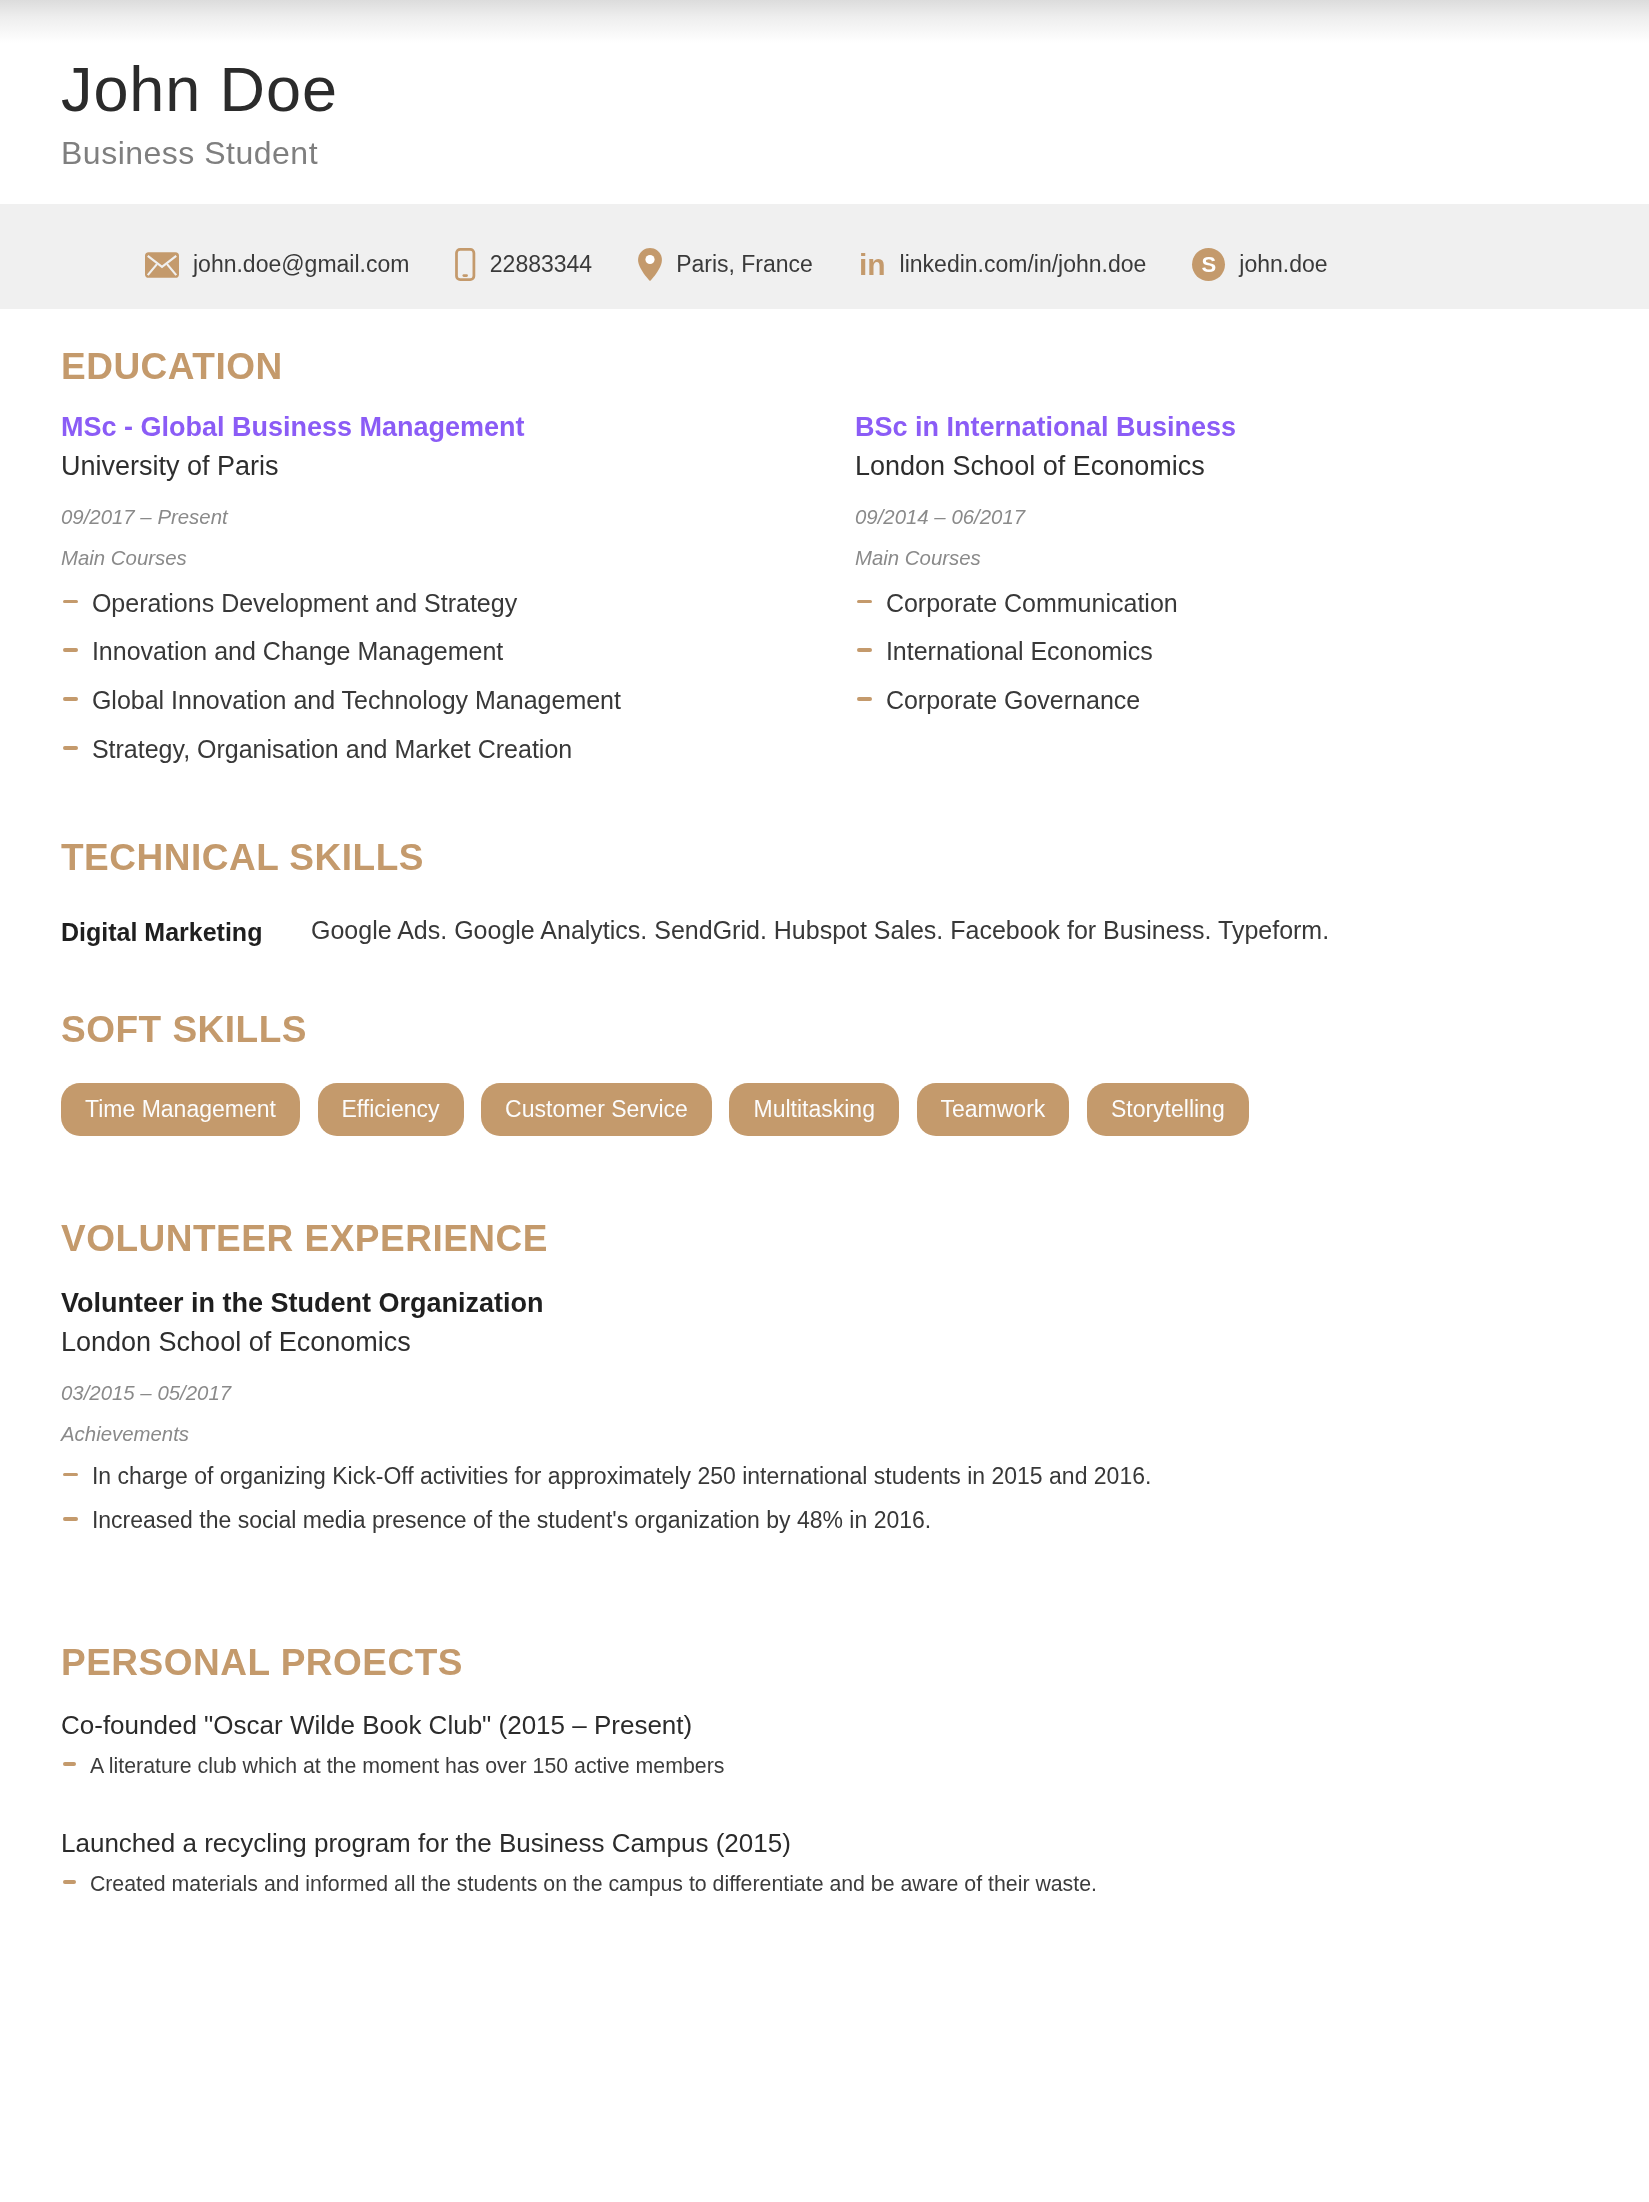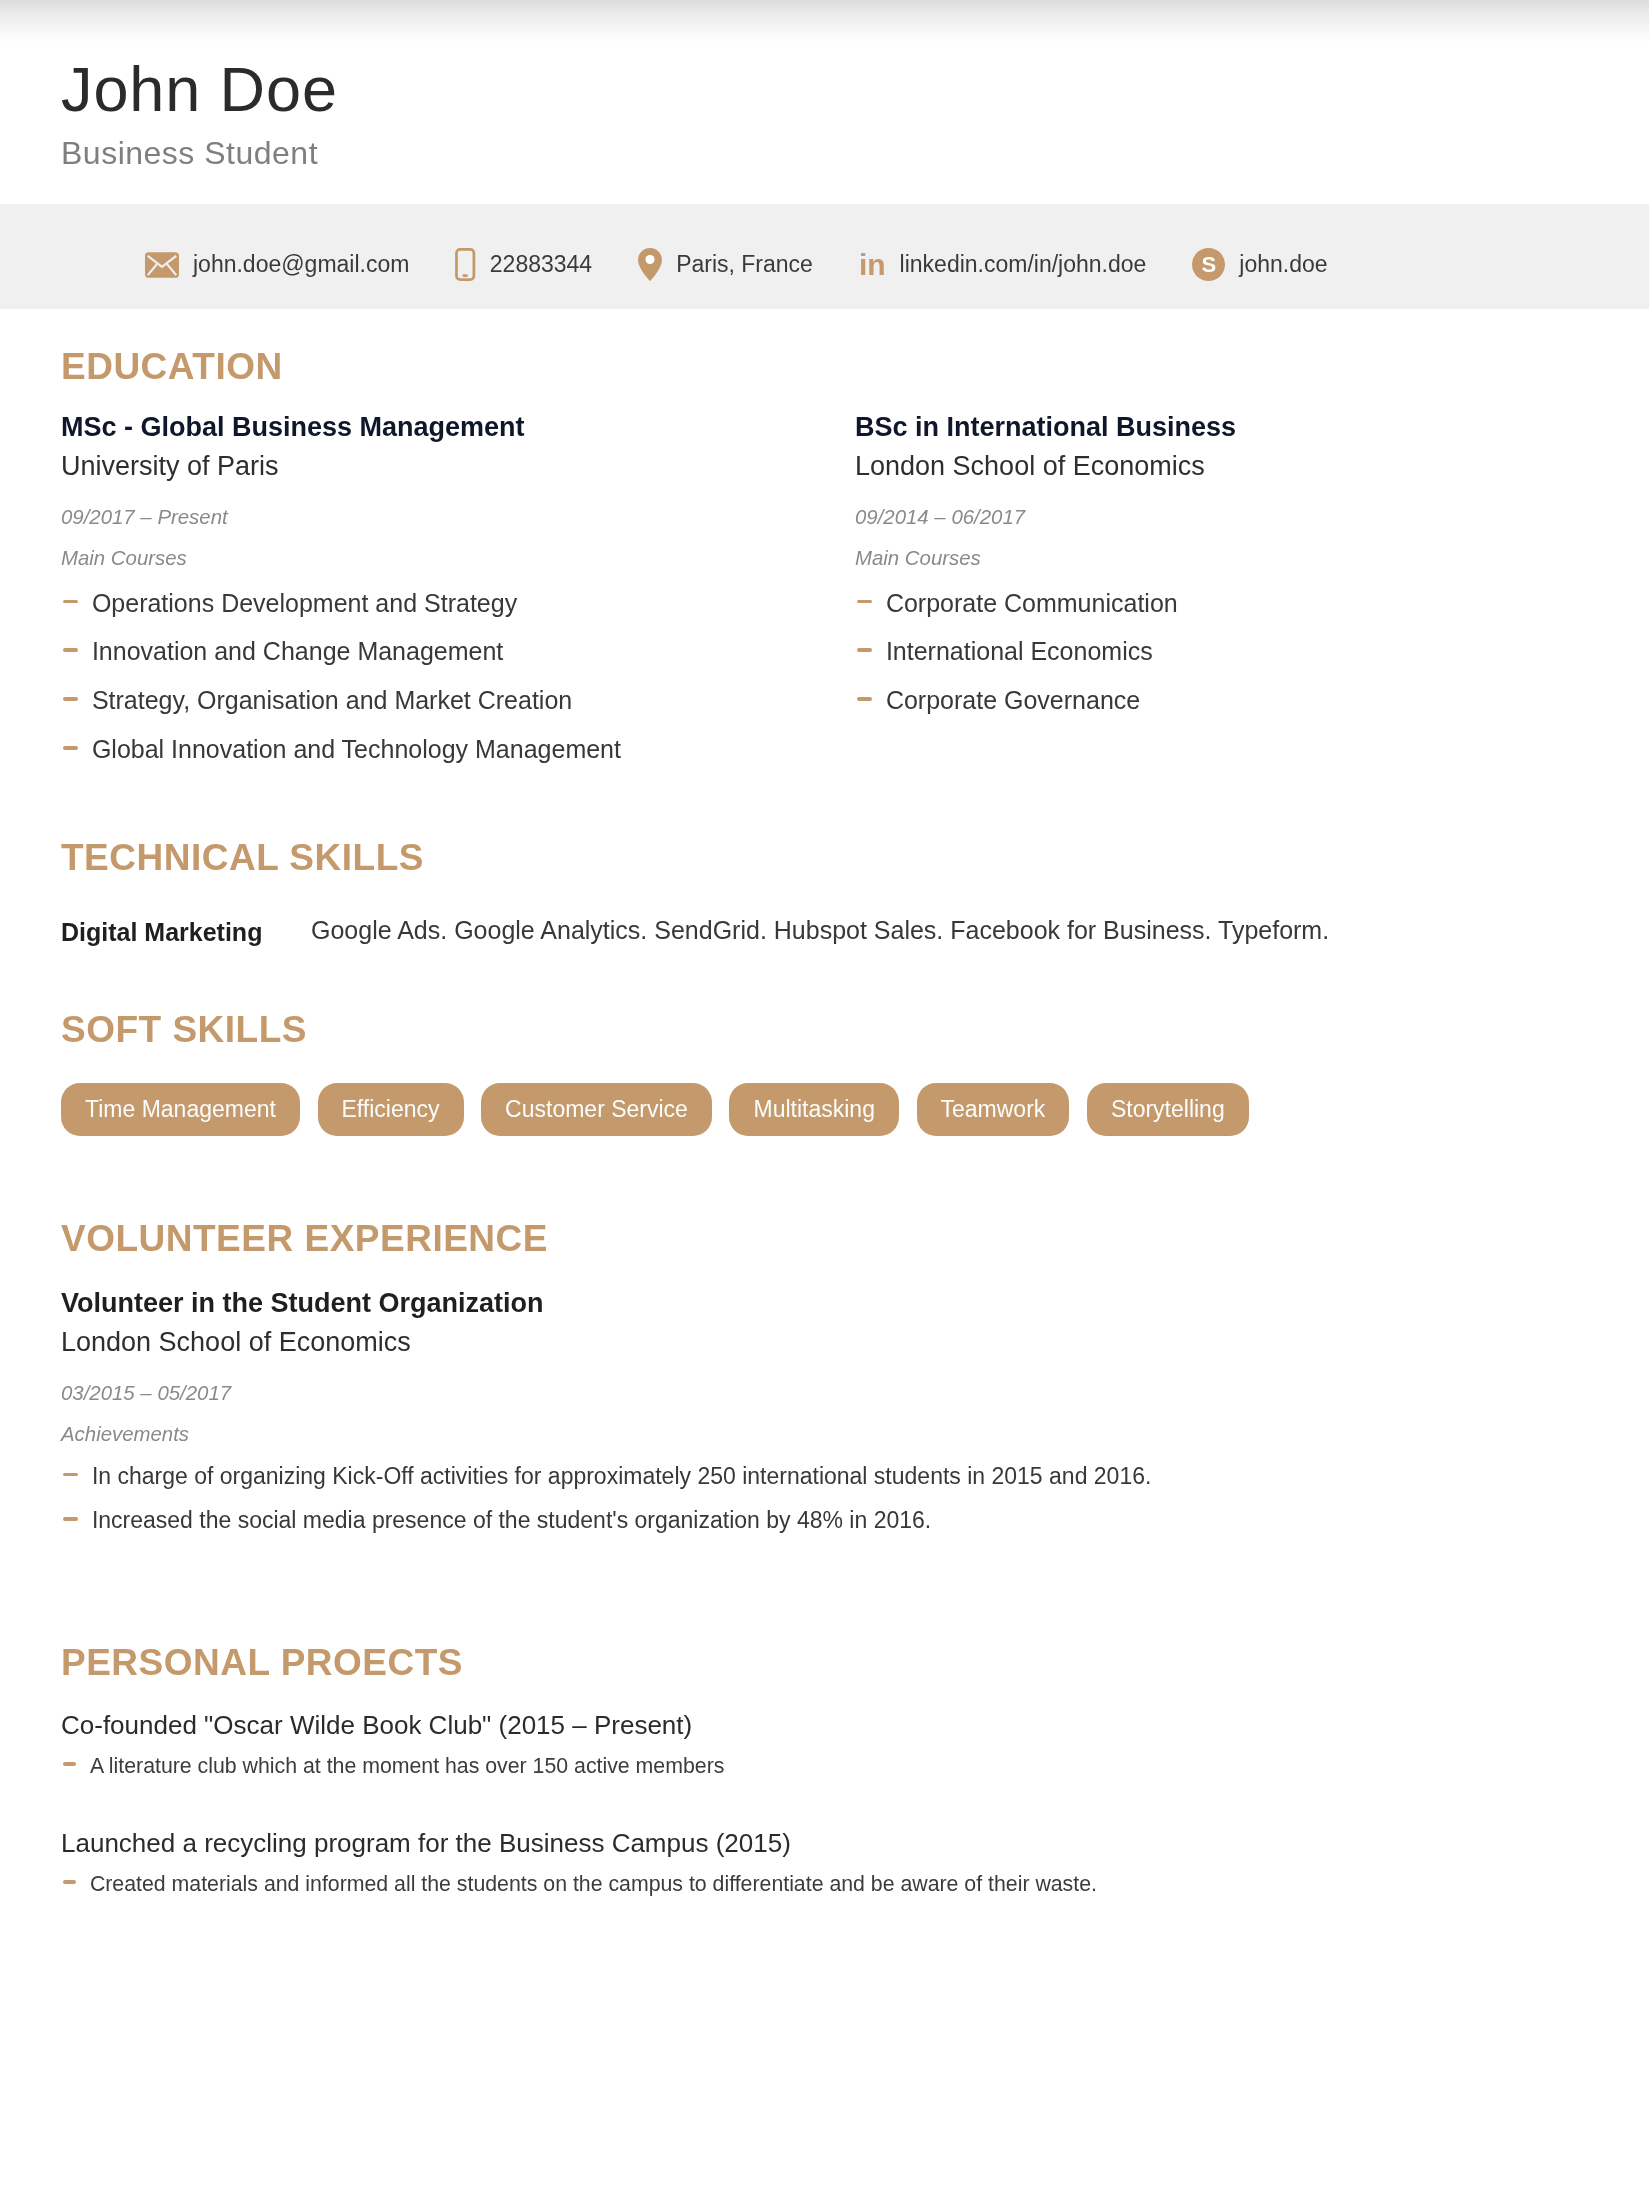--- a/index.html
+++ b/index.html
@@ -79,21 +79,21 @@
     font-weight: 700;
     color: #c49a6c;
     letter-spacing: 0.5px;
   }
   .sec-education { margin-top: 37px; }
   .edu-grid {
     display: grid;
     grid-template-columns: 1fr 1fr;
     column-gap: 61px;
   }
-  .degree { margin-top: 24px; font-size: 27px; font-weight: 700; color: #0f172a; }
+  .degree { margin-top: 24px; font-size: 27px; font-weight: 700; color: #8b5cf6; }
   .school { margin-top: 8.3px; font-size: 27px; font-weight: 400; color: #2e2e2e; }
   .date-line { margin-top: 24px; font-size: 20.4px; font-style: italic; color: #8a8a8a; }
   .sub-label { margin-top: 17.6px; font-size: 20.4px; font-style: italic; color: #8a8a8a; }
   .bullet { display: flex; align-items: flex-start; margin-top: 17.6px; font-size: 25px; color: #383838; line-height: 1.25; }
   .bullet .dash {
     flex: 0 0 auto;
     width: 15px; height: 3.7px;
     background: #c49a6c;
     border-radius: 1.9px;
     margin: 12px 14px 0 1.9px;
@@ -191,25 +191,25 @@
         <div class="bullet">
             <span class="dash"></span>
             <span>Operations Development and Strategy</span>
           </div>
         <div class="bullet">
             <span class="dash"></span>
             <span>Innovation and Change Management</span>
           </div>
         <div class="bullet">
             <span class="dash"></span>
+            <span>Global Innovation and Technology Management</span>
+          </div>
+        <div class="bullet">
+            <span class="dash"></span>
             <span>Strategy, Organisation and Market Creation</span>
-          </div>
-        <div class="bullet">
-            <span class="dash"></span>
-            <span>Global Innovation and Technology Management</span>
           </div>
       </div>
       <div class="edu-col">
         <div class="degree">BSc in International Business</div>
         <div class="school">London School of Economics</div>
         <div class="date-line">09/2014 – 06/2017</div>
         <div class="sub-label">Main Courses</div>
         <div class="bullet">
             <span class="dash"></span>
             <span>Corporate Communication</span>

